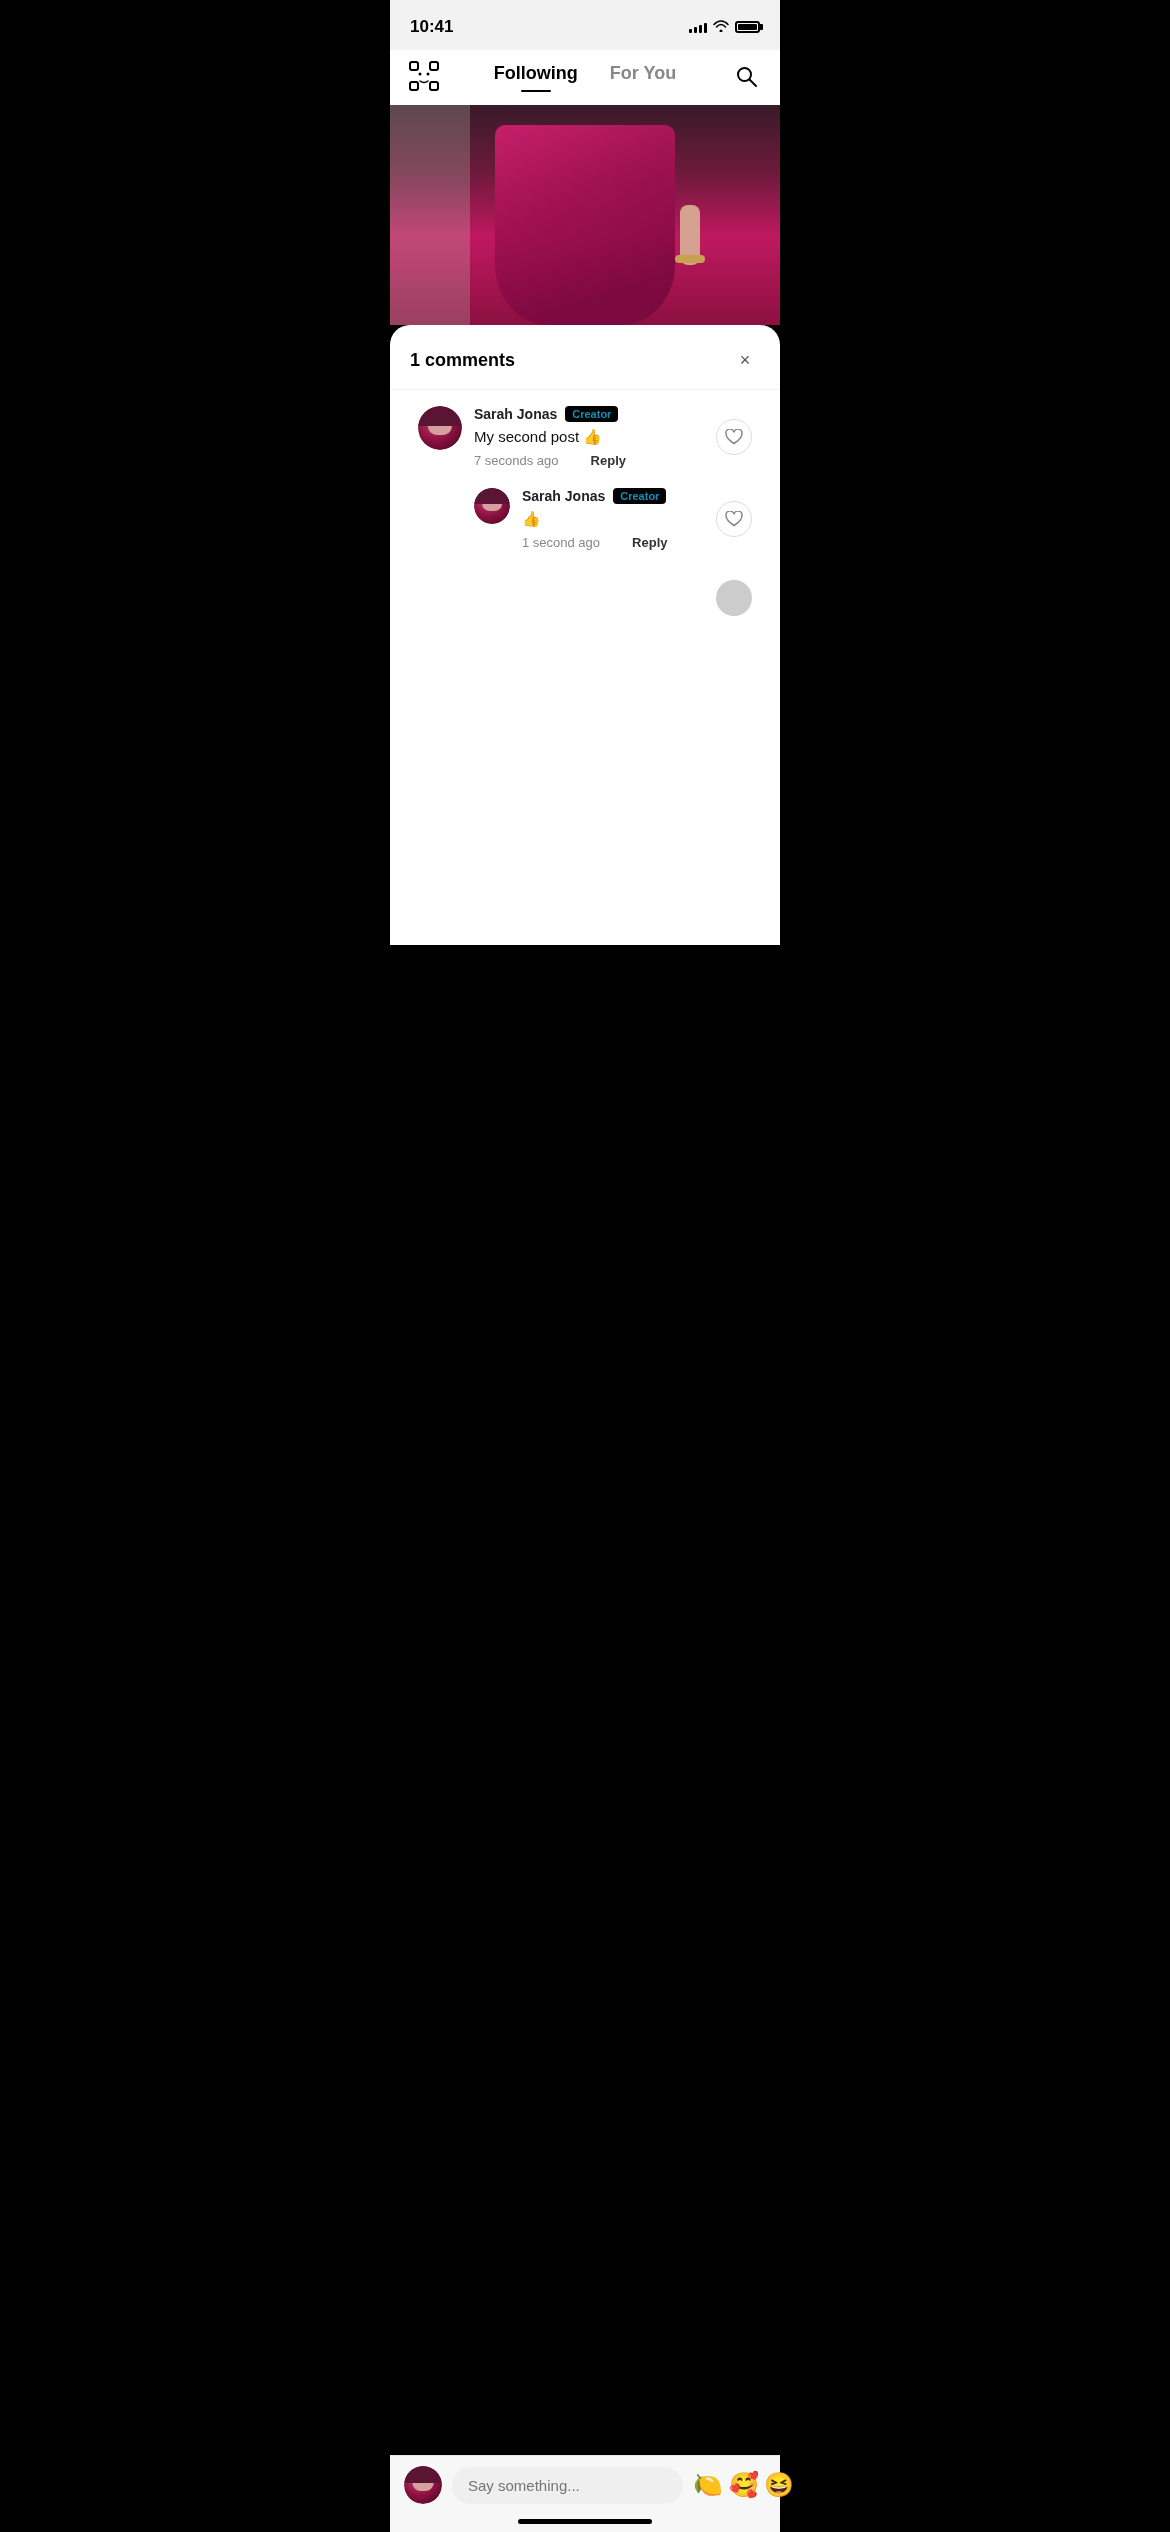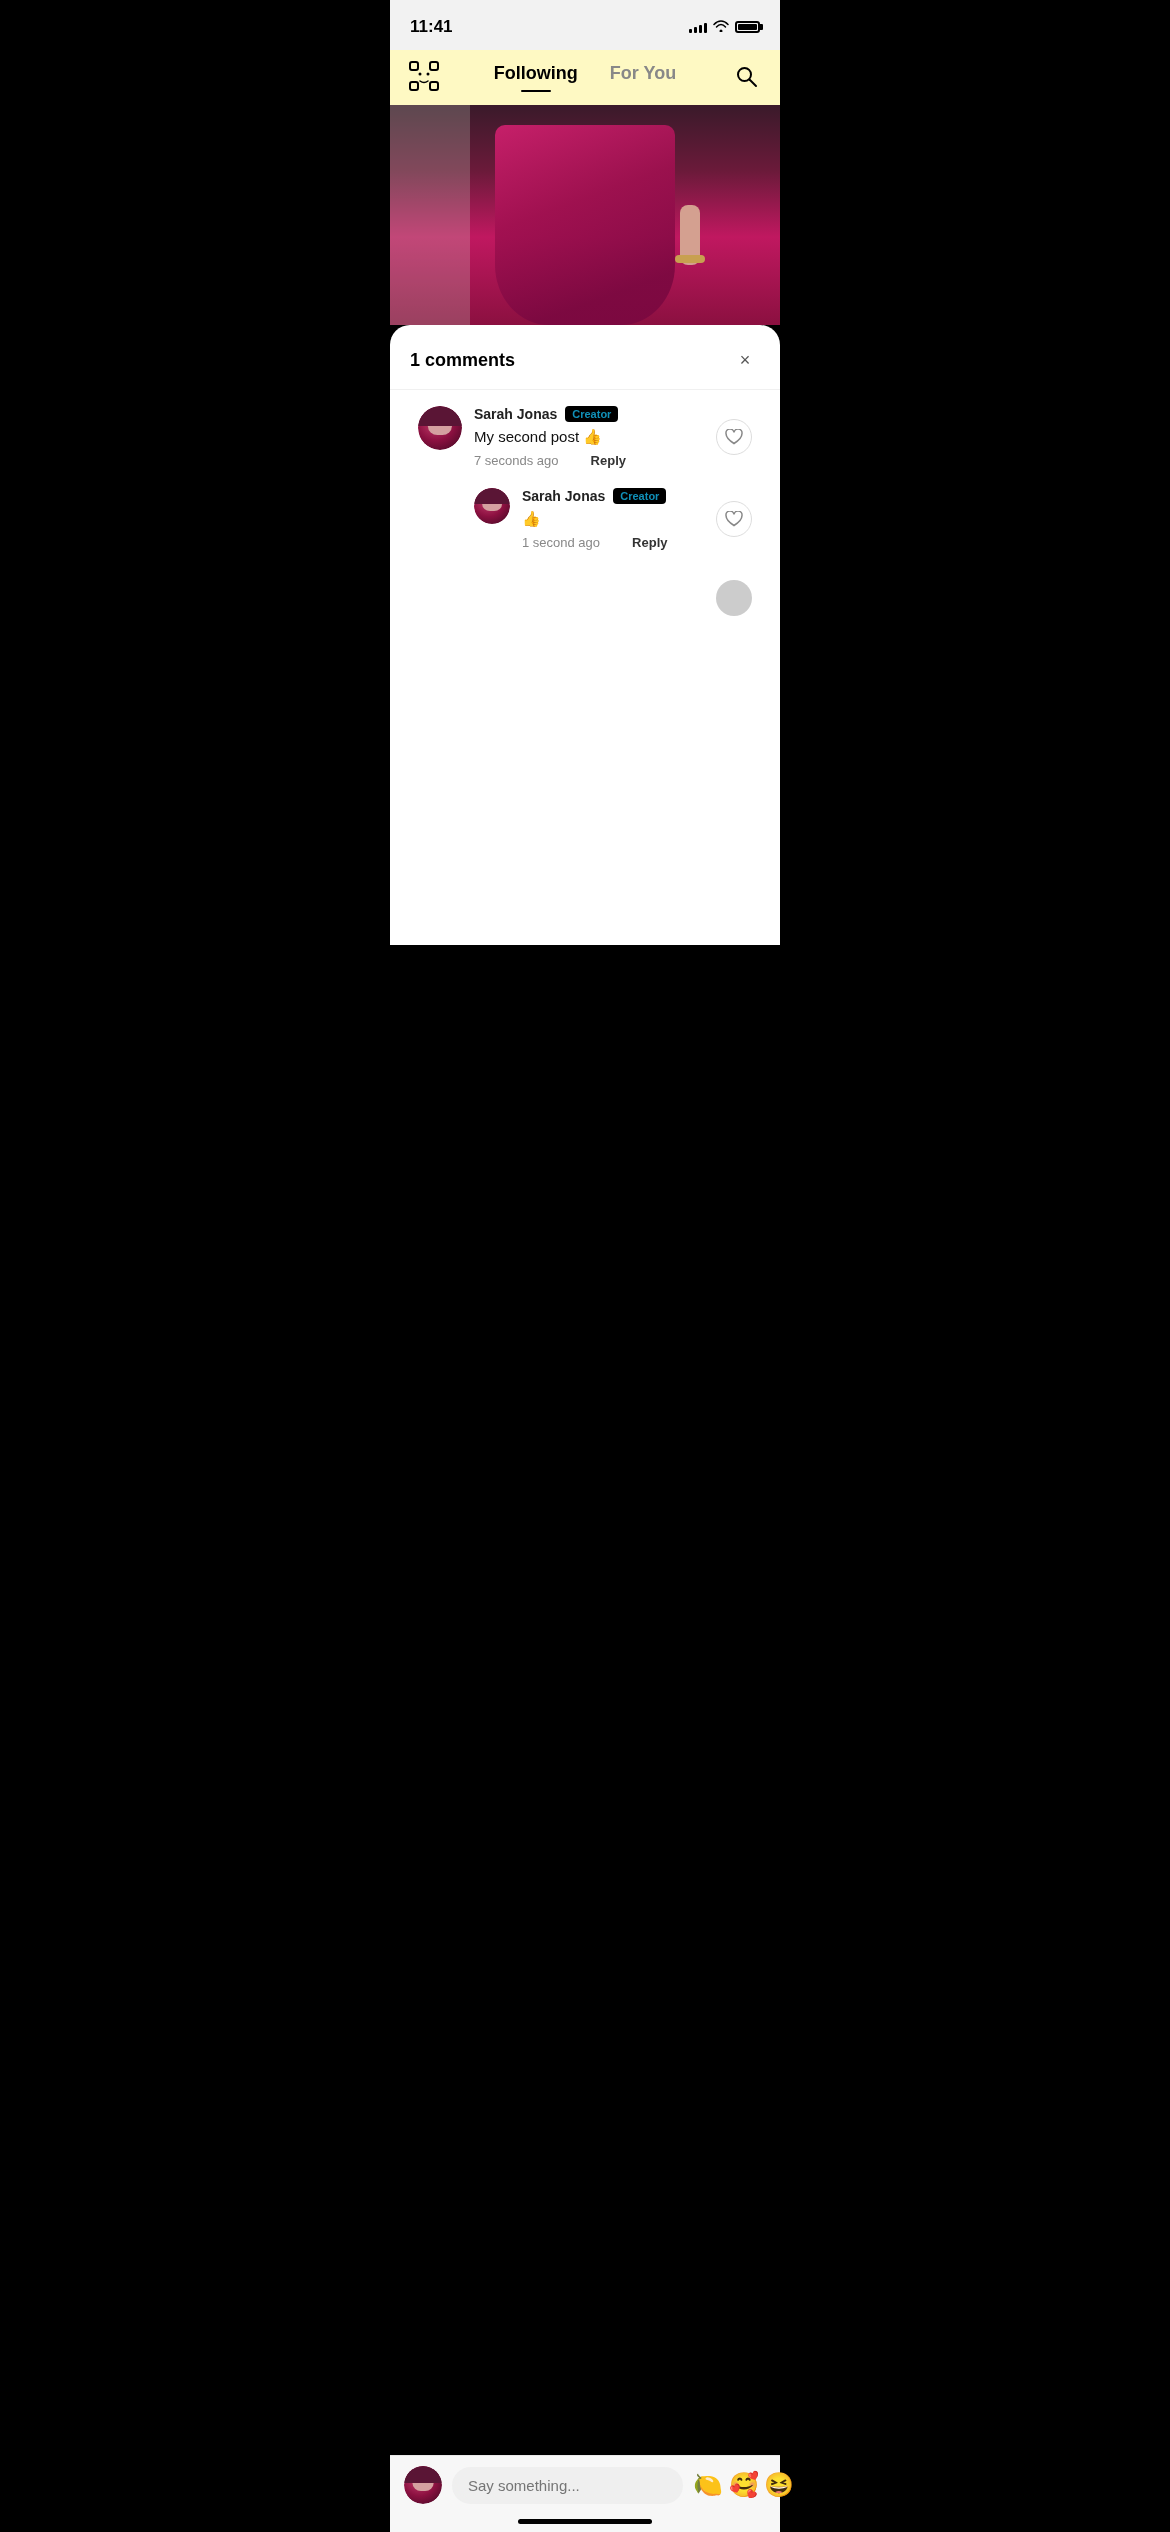--- a/index.html
+++ b/index.html
@@ -72,21 +72,21 @@
       left: 1px;
       top: 1px;
       bottom: 1px;
       width: 90%;
       background: #000;
       border-radius: 1px;
     }
 
     
     .top-nav {
-      background: #fef9c3;
+      background: #ffffff;
       display: flex;
       align-items: center;
       justify-content: space-between;
       padding: 8px 16px 12px;
       height: 55px;
     }
     .nav-face-icon {
       width: 36px;
       height: 36px;
       display: flex;
@@ -355,21 +355,21 @@
       width: 134px;
       height: 5px;
       background: #000;
       border-radius: 3px;
     }
   </style>
 </head>
 <body>
 
 <div class="status-bar">
-  <span class="status-time">11:41</span>
+  <span class="status-time">10:41</span>
   <div class="status-icons">
     <div class="signal-bars">
       <div class="signal-bar" style="height:4px;"></div>
       <div class="signal-bar" style="height:6px;"></div>
       <div class="signal-bar" style="height:8px;"></div>
       <div class="signal-bar" style="height:10px;"></div>
     </div>
     <span class="wifi-icon">
       <svg width="16" height="12" viewBox="0 0 16 12" fill="none">
         <path d="M8 9.5a1.5 1.5 0 1 1 0 3 1.5 1.5 0 0 1 0-3z" fill="#000"></path>

